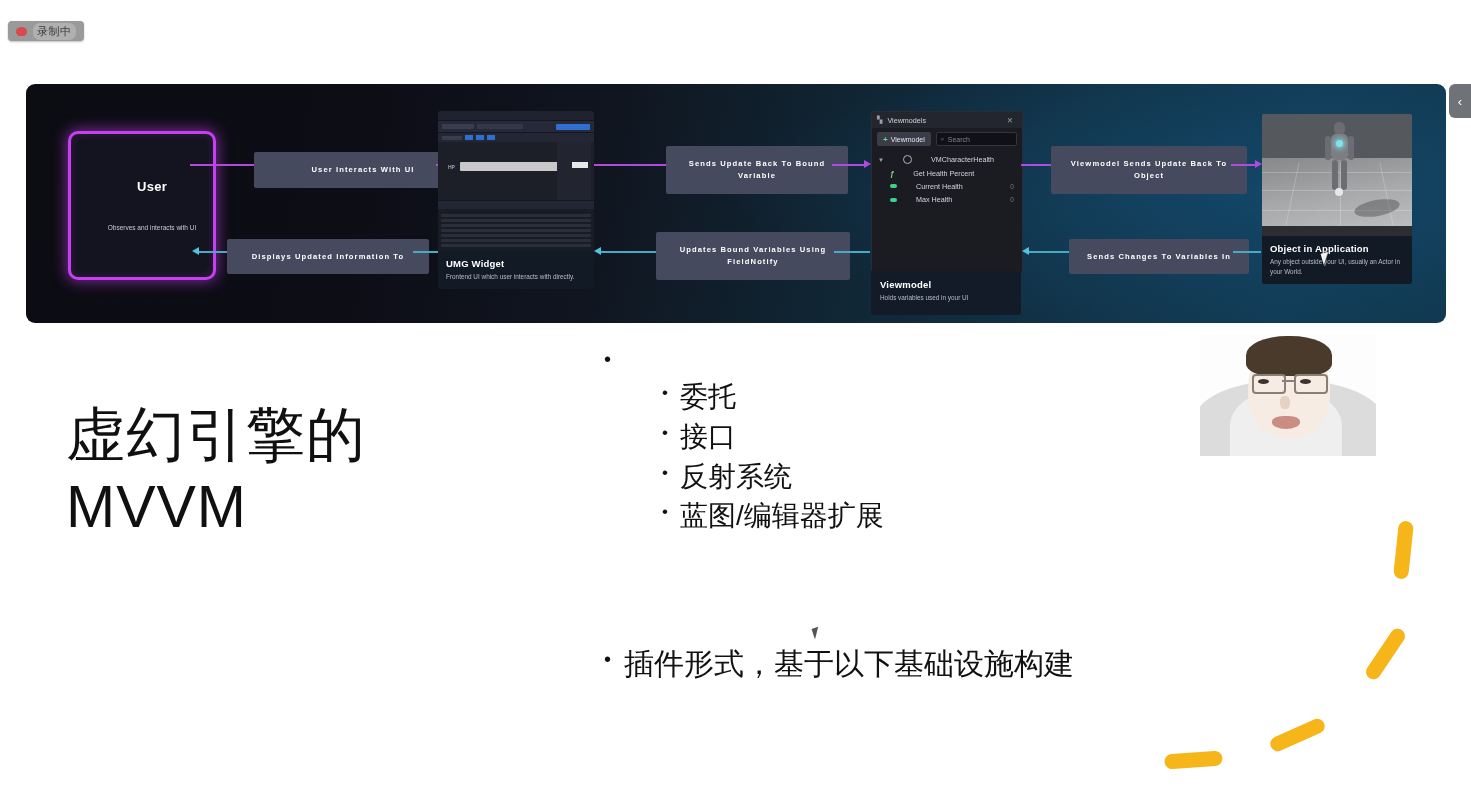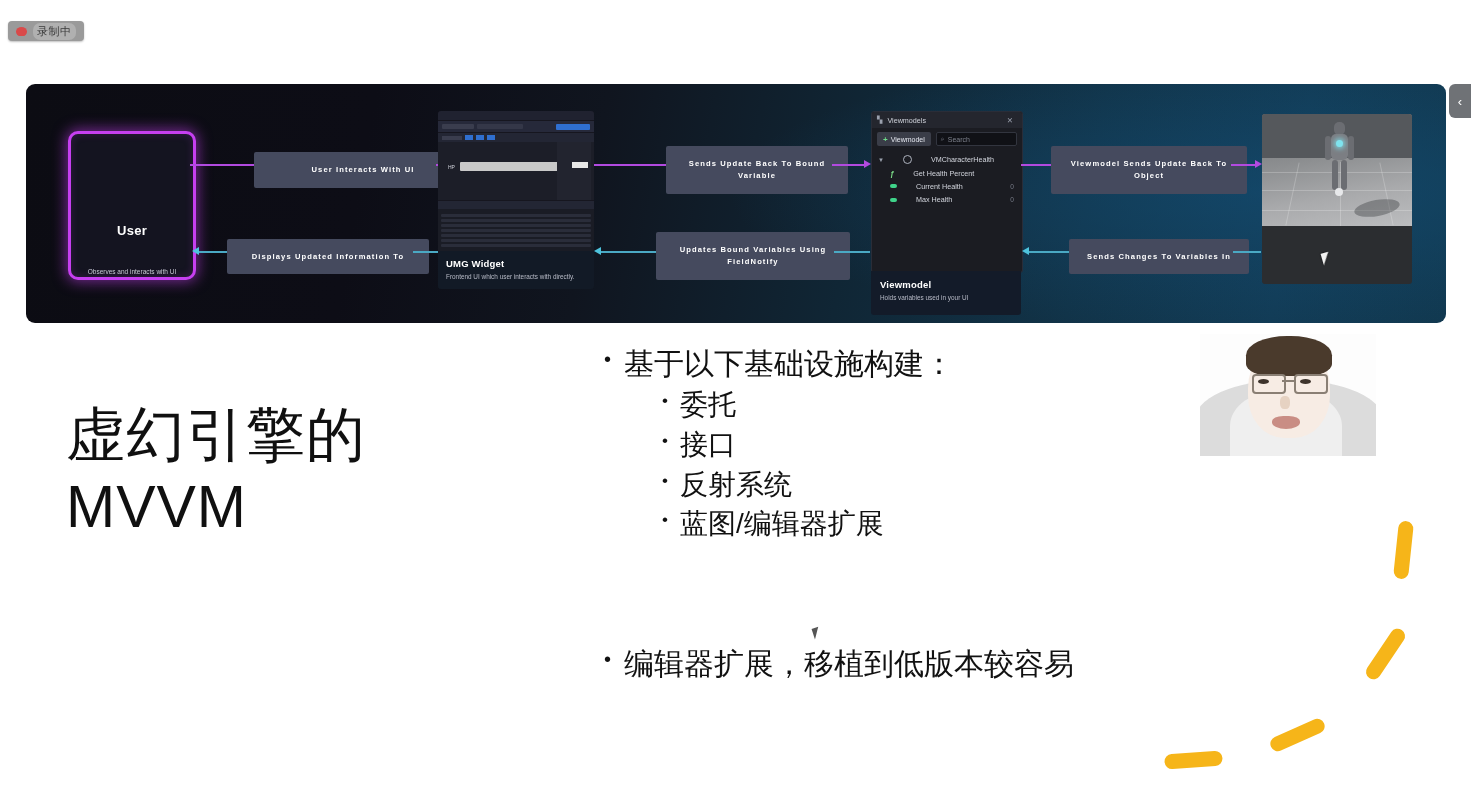--- a/index.html
+++ b/index.html
@@ -23,21 +23,21 @@
       #113348 74%,#123b55 88%,#11384f 100%);
     overflow:hidden;}
   #diagram:before{content:"";position:absolute;inset:0;
     background:radial-gradient(ellipse 55% 85% at 88% 45%,rgba(20,80,120,.55),transparent 70%);}
   .dg{position:absolute;}
 
   
   #user-node{left:42px;top:47px;width:122px;height:143px;border:3px solid #c63ff0;
     border-radius:10px;background:#141420;
     box-shadow:0 0 14px 2px rgba(198,63,240,.55),inset 0 0 8px rgba(198,63,240,.18);
-    display:flex;flex-direction:column;align-items:center;justify-content:flex-end;}
+    display:flex;flex-direction:column;align-items:center;justify-content:center;padding-left:20px;}
   #user-node .t{color:#fff;font-size:13px;font-weight:bold;letter-spacing:.3px;}
   #user-node .s{color:#c9cbd6;font-size:6.5px;margin-top:30px;text-align:center;
     max-width:108px;line-height:1.35;}
 
   
   .conn-label{background:#454a5e;color:#fff;font-size:7.6px;font-weight:bold;
     letter-spacing:1.1px;text-align:center;display:flex;align-items:center;
     justify-content:center;padding:5px 8px;line-height:1.55;border-radius:2px;}
 
   
@@ -263,33 +263,36 @@
         <div style="position:absolute;left:12px;top:18px;width:7px;height:7px;border-radius:50%;background:#7fe3ee;box-shadow:0 0 5px 2px rgba(127,227,238,.75);"></div>
         <div class="mb" style="left:1px;top:14px;width:6px;height:24px;border-radius:4px;"></div>
         <div class="mb" style="left:24px;top:14px;width:6px;height:24px;border-radius:4px;"></div>
         <div class="mb" style="left:8px;top:38px;width:6px;height:30px;border-radius:3px;"></div>
         <div class="mb" style="left:17px;top:38px;width:6px;height:30px;border-radius:3px;"></div>
         <div style="position:absolute;left:11px;top:66px;width:8px;height:8px;border-radius:50%;background:#e7e8ea;"></div>
       </div>
       <div style="position:absolute;left:92px;top:86px;width:46px;height:16px;background:rgba(40,42,46,.35);
                   border-radius:50%;transform:rotate(-10deg);"></div>
     </div>
+    <div class="node-cap" style="background:#121a26;">
+      <div class="node-title">Object in Application</div>
+      <div class="node-sub">Any object outside your UI, usually an Actor in your World.</div>
+    </div>
   </div>
 
   <div id="cursor-diagram"></div>
 </div>
 
 <div id="collapse-tab">‹</div>
 
 <div id="slide-title">虚幻引擎的<br>MVVM</div>
 
 <div id="bullets">
   <div class="b1">
     <span class="mk">•</span>
-    <span>基于以下基础设施构建：</span>
   </div>
   <div class="b2">
     <span class="mk">•</span>
     <span>委托</span>
   </div>
   <div class="b2">
     <span class="mk">•</span>
     <span>接口</span>
   </div>
   <div class="b2">
@@ -297,21 +300,21 @@
     <span>反射系统</span>
   </div>
   <div class="b2">
     <span class="mk">•</span>
     <span>蓝图/编辑器扩展</span>
   </div>
 </div>
 
 <div id="bullet-last">
   <span class="mk">•</span>
-  <span>编辑器扩展，移植到低版本较容易</span>
+  <span>插件形式，基于以下基础设施构建</span>
 </div>
 
 <div id="webcam">
   <div class="wc" style="left:-6px;top:46px;width:190px;height:86px;background:#dcdcdc;border-radius:48% 48% 0 0;"></div>
   <div class="wc" style="left:30px;top:56px;width:112px;height:78px;background:#efefef;border-radius:46% 46% 12% 12%;"></div>
   <div class="wc" style="left:48px;top:8px;width:82px;height:96px;background:#f7ece4;border-radius:48% 48% 44% 44%;"></div>
   <div class="wc" style="left:46px;top:2px;width:86px;height:40px;background:#4a3a2c;border-radius:48% 48% 30% 30%;"></div>
   <div class="wc" style="left:52px;top:40px;width:30px;height:16px;border:2px solid #8a7f74;border-radius:4px;"></div>
   <div class="wc" style="left:94px;top:40px;width:30px;height:16px;border:2px solid #8a7f74;border-radius:4px;"></div>
   <div class="wc" style="left:82px;top:46px;width:12px;height:2px;background:#8a7f74;"></div>

